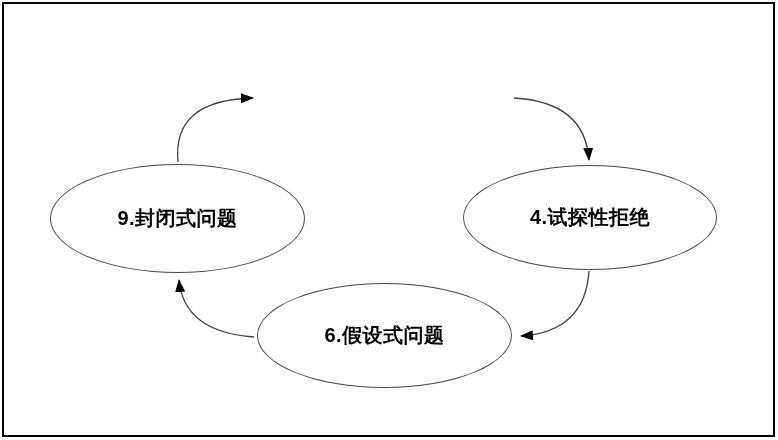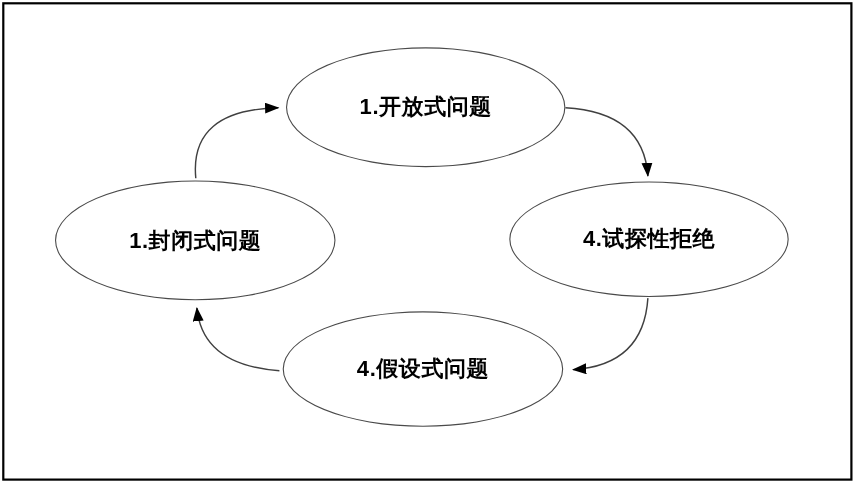--- a/index.html
+++ b/index.html
@@ -73,29 +73,26 @@
       <marker id="arrowhead" markerUnits="userSpaceOnUse" markerWidth="15" markerHeight="12" refX="12" refY="5" orient="auto">
         <path class="head" d="M0,0 L13,5 L0,10 Z"></path>
       </marker>
     </defs>
     <path class="link" d="M 178 162 Q 172 100 253 98" marker-end="url(#arrowhead)"></path>
     <path class="link" d="M 514 98 Q 585 102 589 160" marker-end="url(#arrowhead)"></path>
     <path class="link" d="M 589 271 Q 585 332 521 336" marker-end="url(#arrowhead)"></path>
     <path class="link" d="M 254 337 Q 184 332 179 280" marker-end="url(#arrowhead)"></path>
   </svg>
 
-  <div class="node" id="node-1">
-    <span class="label">1.开放式问题</span>
-  </div>
 
   <div class="node" id="node-2">
     <span class="label">4.试探性拒绝</span>
   </div>
 
   <div class="node" id="node-3">
-    <span class="label">4.假设式问题</span>
+    <span class="label">6.假设式问题</span>
   </div>
 
   <div class="node" id="node-4">
-    <span class="label">1.封闭式问题</span>
+    <span class="label">9.封闭式问题</span>
   </div>
 
 </div>
 
 </body></html>

